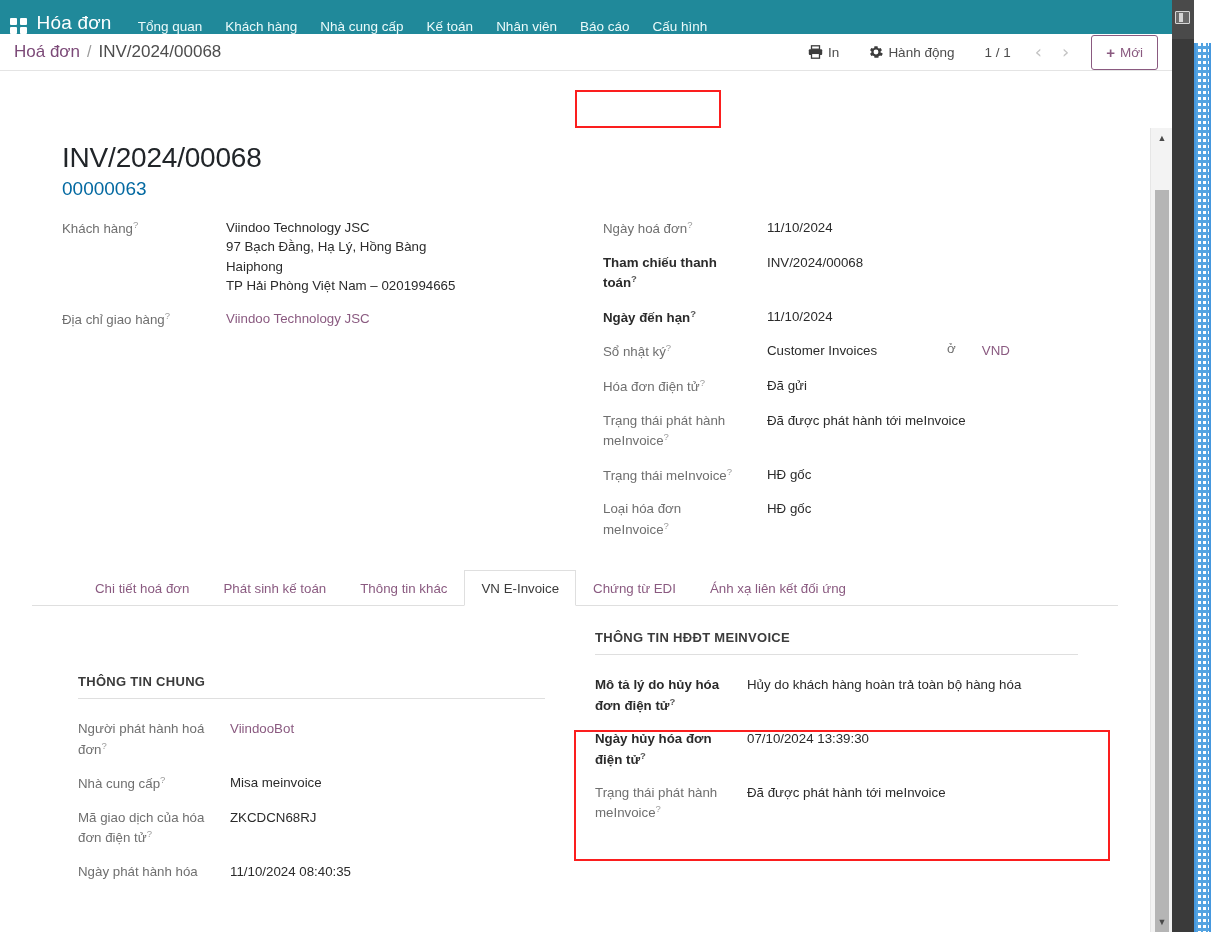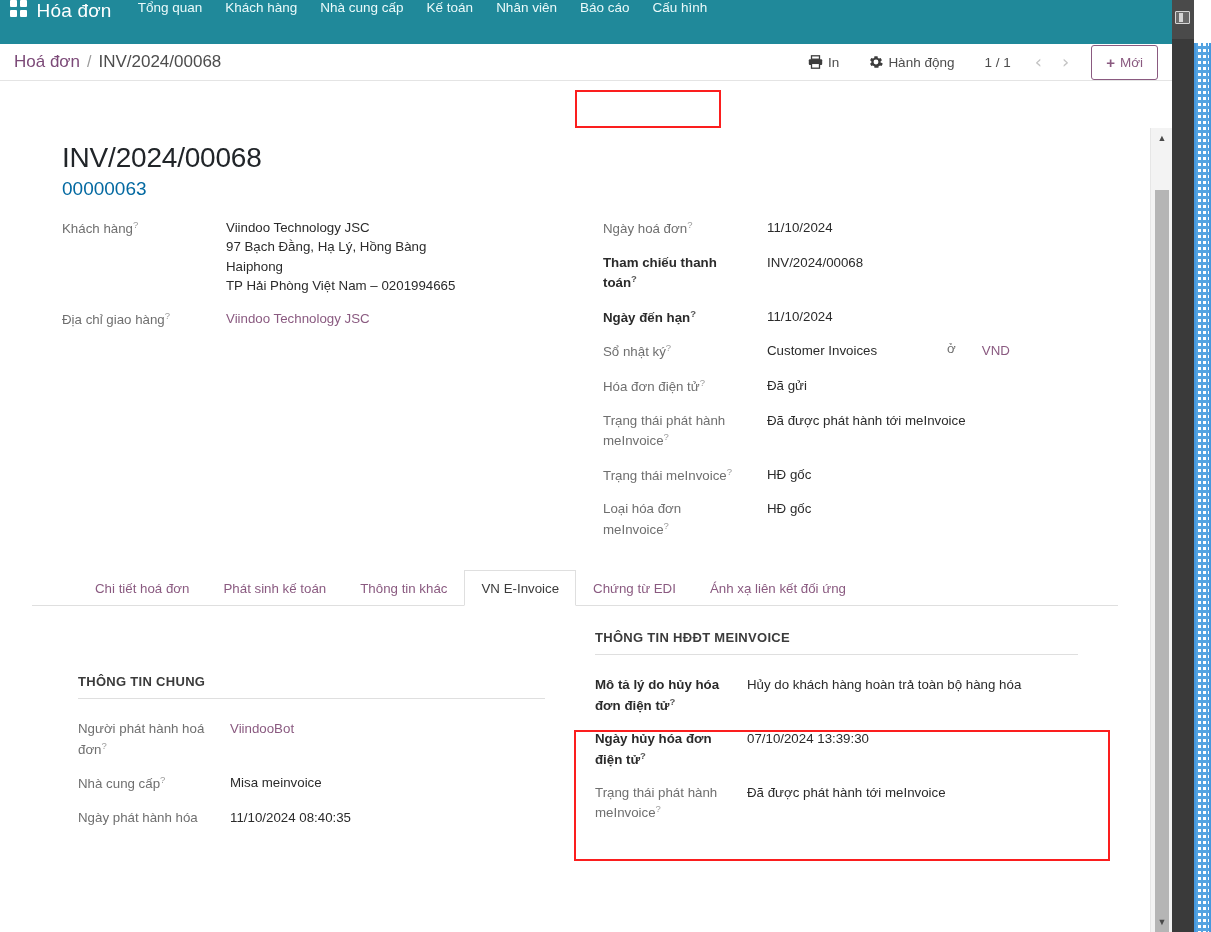--- a/index.html
+++ b/index.html
@@ -12,21 +12,21 @@
     background: #ffffff;
     -webkit-font-smoothing: antialiased;
   }
   #root { position: relative; width: 1211px; height: 932px; overflow: hidden; background:#fff; }
 
   
   #app { position: absolute; left:0; top:0; width: 1172px; height: 932px; overflow: hidden; background:#fff; }
 
   
   .navbar {
-    height: 44px; background: #20899a; display: flex; align-items: flex-start;
+    height: 34px; background: #20899a; display: flex; align-items: flex-end;
     padding-left: 10px; color: #fff; white-space: nowrap;
   }
   .apps-icon { display:inline-grid; grid-template-columns: 7px 7px; grid-template-rows: 7px 7px; gap:2.5px; margin-right:10px; }
   .apps-icon i { background:#fff; display:block; width:7px; height:7px; border-radius:1px; }
   .brand { font-size: 19px; color:#fff; letter-spacing:.2px; margin-right: 26px; font-weight: 400; }
   .nav-item { font-size: 13.5px; color:#eafafa; margin-right: 23px; cursor:pointer; }
 
   
   .cp {
     height: 37px; background:#fff; border-bottom:1px solid #e4e4e4;
@@ -293,20 +293,24 @@
             <div class="f">
               <div class="lbl"><span>Người phát hành hoá đơn</span><span class="q">?</span></div>
               <div class="val link">ViindooBot</div>
             </div>
 
             <div class="f">
               <div class="lbl"><span>Nhà cung cấp</span><span class="q">?</span></div>
               <div class="val">Misa meinvoice</div>
             </div>
 
+            <div class="f">
+              <div class="lbl"><span>Mã giao dịch của hóa đơn điện tử</span><span class="q">?</span></div>
+              <div class="val">ZKCDCN68RJ</div>
+            </div>
 
             <div class="f">
               <div class="lbl"><span>Ngày phát hành hóa</span></div>
               <div class="val">11/10/2024 08:40:35</div>
             </div>
           </div>
 
           <div class="nbcol r">
             <div class="grp-title">THÔNG TIN HĐĐT MEINVOICE</div>
 

